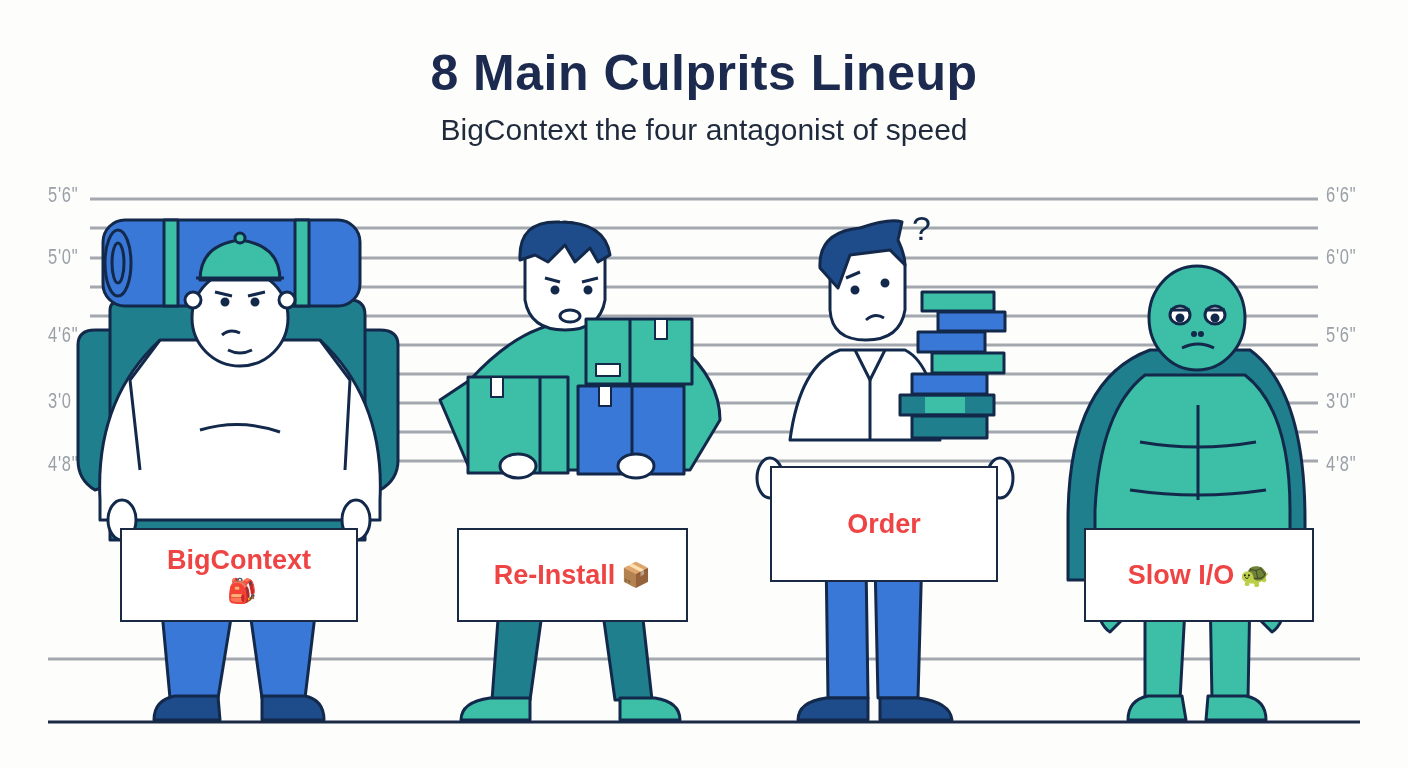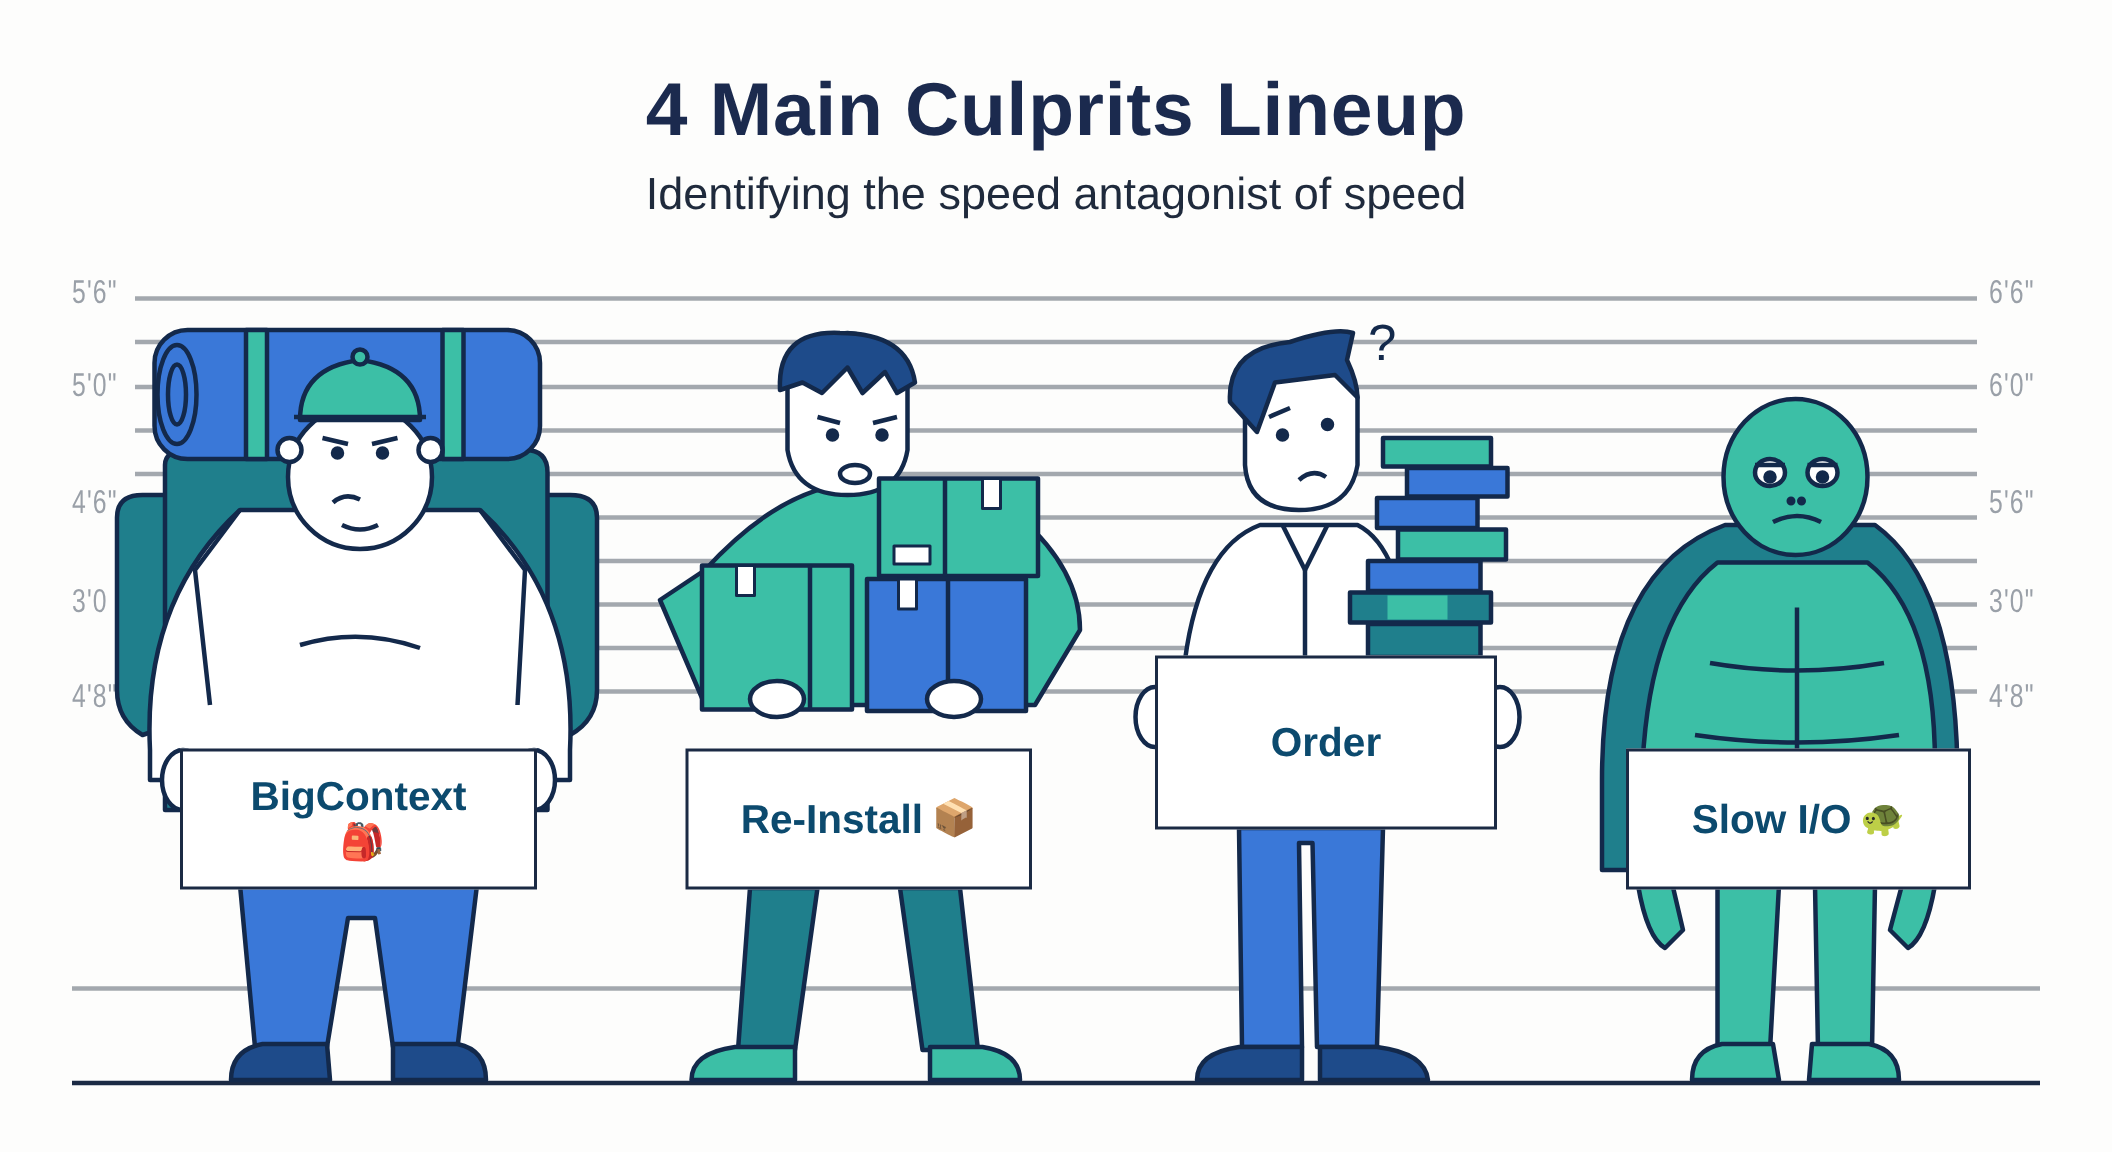--- a/index.html
+++ b/index.html
@@ -2,28 +2,28 @@
 <html><head>
 <meta charset="utf-8">
 <style>
   html, body { margin:0; padding:0; }
   body { width:1408px; height:768px; background:#fdfdfc; position:relative; overflow:hidden; font-family:"Liberation Sans", sans-serif; }
   .title { position:absolute; left:0; width:1408px; top:44px; text-align:center; font-size:50px; font-weight:bold; color:#1b2a4e; letter-spacing:0.5px; }
   .subtitle { position:absolute; left:0; width:1408px; top:113px; text-align:center; font-size:30px; color:#1f2a3c; }
   .hlabel { position:absolute; font-family:"Liberation Sans", sans-serif; font-size:22px; color:#9aa0a8; transform:scaleX(0.75); transform-origin:left center; letter-spacing:1px; }
   .hlabel.right { transform-origin:left center; }
   svg.scene { position:absolute; left:0; top:0; }
-  .sign { position:absolute; background:#fff; border:2.5px solid #1b2a44; box-sizing:border-box; display:flex; align-items:center; justify-content:center; text-align:left; font-weight:bold; color:#0c4a6e; font-size:27px; line-height:1.2; }
+  .sign { position:absolute; background:#fff; border:2.5px solid #1b2a44; box-sizing:border-box; display:flex; align-items:center; justify-content:center; text-align:left; font-weight:bold; color:#ef4444; font-size:27px; line-height:1.2;margin-top:29px; }
   .emoji { font-size:24px; margin-left:6px; }
 </style>
 </head>
 <body>
 
-<div class="title">4 Main Culprits Lineup</div>
-<div class="subtitle">Identifying the speed antagonist of speed</div>
+<div class="title">8 Main Culprits Lineup</div>
+<div class="subtitle">BigContext the four antagonist of speed</div>
 
 <div class="hlabel" style="left:48px;top:182px;">5'6"</div>
 <div class="hlabel" style="left:48px;top:244px;">5'0"</div>
 <div class="hlabel" style="left:48px;top:322px;">4'6"</div>
 <div class="hlabel" style="left:48px;top:388px;">3'0</div>
 <div class="hlabel" style="left:48px;top:451px;">4'8"</div>
 
 <div class="hlabel right" style="left:1326px;top:182px;">6'6"</div>
 <div class="hlabel right" style="left:1326px;top:244px;">6'0"</div>
 <div class="hlabel right" style="left:1326px;top:322px;">5'6"</div>

